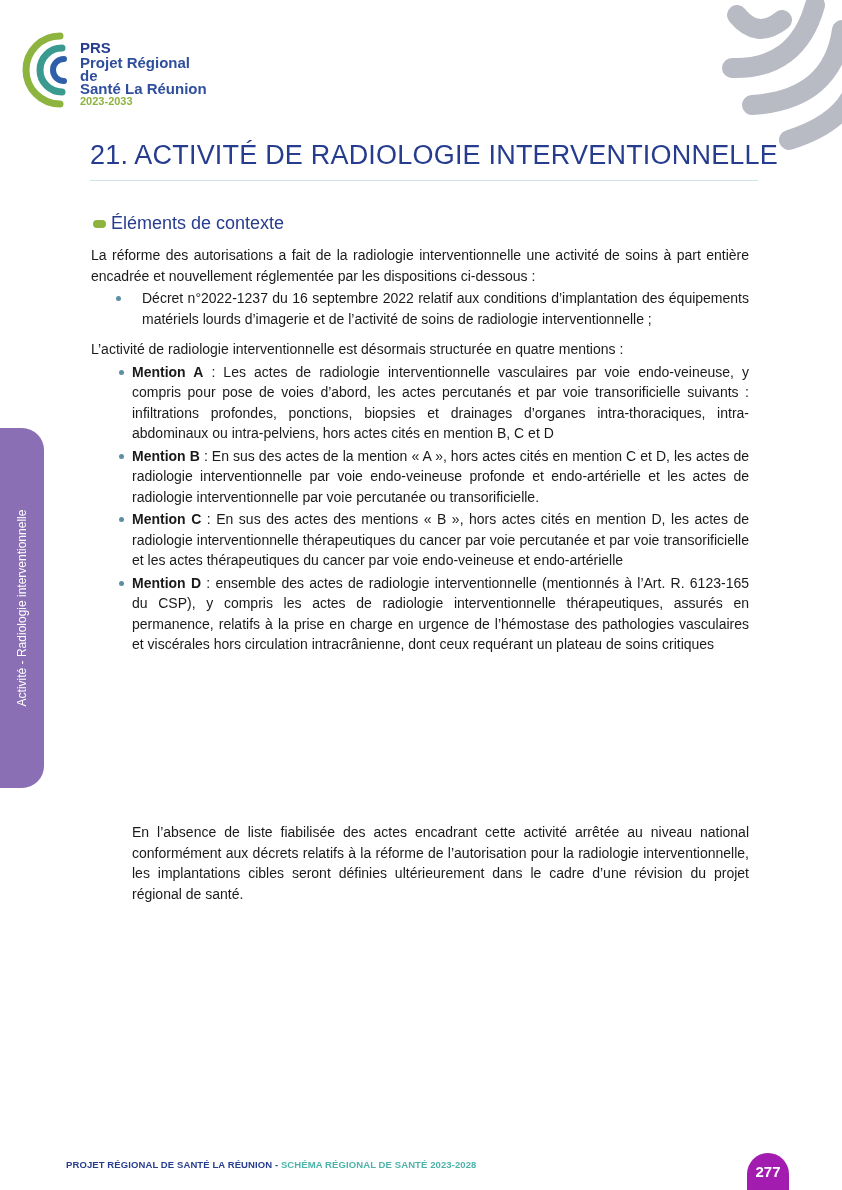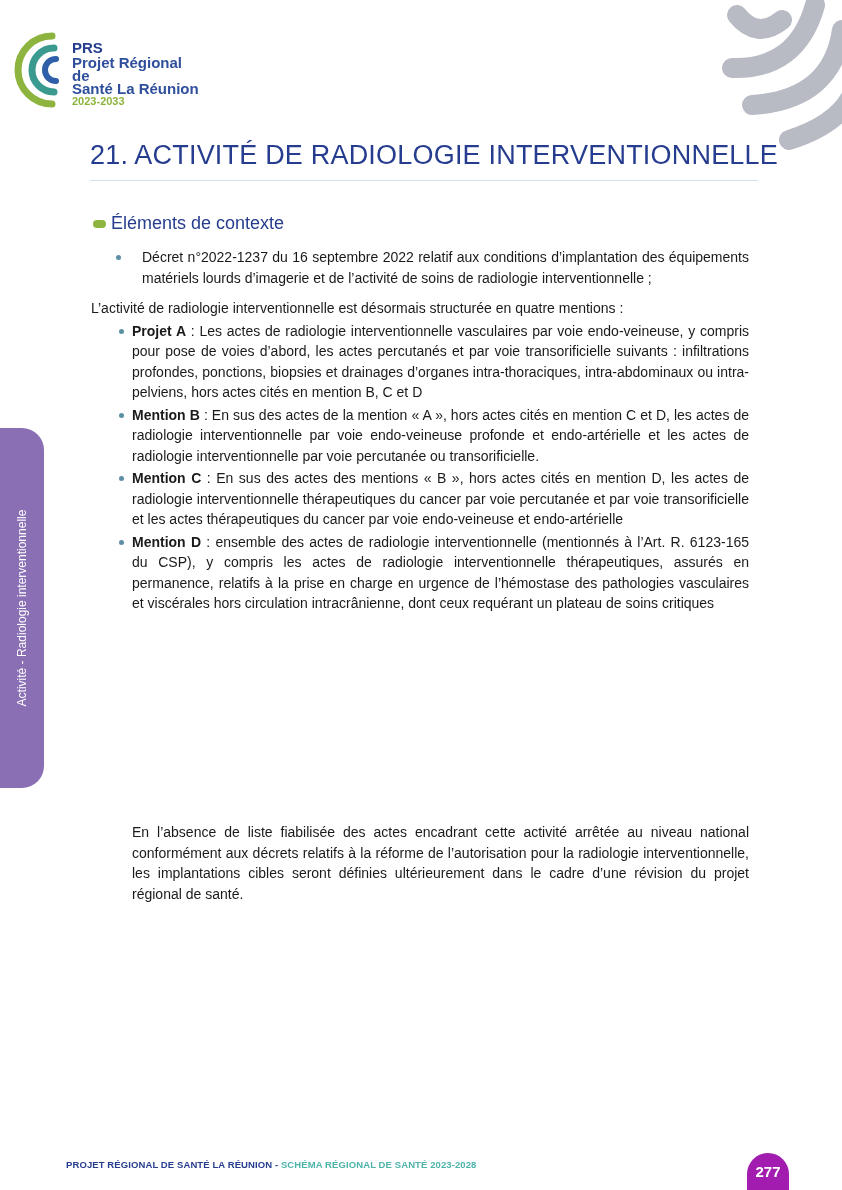--- a/index.html
+++ b/index.html
@@ -1,18 +1,18 @@
 <!DOCTYPE html>
 <html><head>
 <meta charset="utf-8">
 <style>
   html, body { margin:0; padding:0; }
   body { width:842px; height:1190px; position:relative; background:#ffffff; overflow:hidden;
          font-family:"Liberation Sans", sans-serif; color:#1a1a1a; }
-  .logo { position:absolute; left:12px; top:30px; width:190px; height:80px; }
+  .logo { position:absolute; left:20px; top:30px; width:190px; height:80px; }
   .logo svg { position:absolute; left:0; top:0; }
   .logo-text { position:absolute; left:60px; top:10px; line-height:13px; }
   .logo-prs { font-weight:bold; font-size:15px; color:#263d8f; line-height:16px; }
   .logo-line { font-weight:bold; font-size:15px; color:#2f4f9c; }
   .logo-years { font-weight:bold; font-size:11px; color:#8db43e; }
   .deco { position:absolute; right:0; top:0; width:145px; height:160px; }
   .title { position:absolute; left:90px; top:140px; font-size:27px; color:#263d8f; letter-spacing:0.2px; white-space:nowrap; }
   .title-rule { position:absolute; left:90px; top:180px; width:668px; height:1px; background:#cfe3ea; }
   .section { position:absolute; left:93px; top:213px; font-size:18px; font-weight:normal; color:#263d8f; display:flex; align-items:center; }
   .pill { width:13px; height:8px; border-radius:4px; background:#8db43e; margin-right:5px; }
@@ -58,26 +58,27 @@
 
 <div class="title">21. ACTIVITÉ DE RADIOLOGIE INTERVENTIONNELLE</div>
 <div class="title-rule"></div>
 
 <div class="section">
   <span class="pill"></span>
   <span>Éléments de contexte</span>
 </div>
 
 <div class="content">
+  <p>La réforme des autorisations a fait de la radiologie interventionnelle une activité de soins à part entière encadrée et nouvellement réglementée par les dispositions ci-dessous :</p>
   <ul class="decrees">
     <li>Décret n°2022-1237 du 16 septembre 2022 relatif aux conditions d’implantation des équipements matériels lourds d’imagerie et de l’activité de soins de radiologie interventionnelle ;</li>
   </ul>
   <p>L’activité de radiologie interventionnelle est désormais structurée en quatre mentions :</p>
   <ul class="mentions">
-    <li><b>Projet A</b><span> : Les actes de radiologie interventionnelle vasculaires par voie endo-veineuse, y compris pour pose de voies d’abord, les actes percutanés et par voie transorificielle suivants : infiltrations profondes, ponctions, biopsies et drainages d’organes intra-thoraciques, intra-abdominaux ou intra-pelviens, hors actes cités en mention B, C et D</span></li>
+    <li><b>Mention A</b><span> : Les actes de radiologie interventionnelle vasculaires par voie endo-veineuse, y compris pour pose de voies d’abord, les actes percutanés et par voie transorificielle suivants : infiltrations profondes, ponctions, biopsies et drainages d’organes intra-thoraciques, intra-abdominaux ou intra-pelviens, hors actes cités en mention B, C et D</span></li>
     <li><b>Mention B</b><span> : En sus des actes de la mention « A », hors actes cités en mention C et D, les actes de radiologie interventionnelle par voie endo-veineuse profonde et endo-artérielle et les actes de radiologie interventionnelle par voie percutanée ou transorificielle.</span></li>
     <li><b>Mention C</b><span> : En sus des actes des mentions « B », hors actes cités en mention D, les actes de radiologie interventionnelle thérapeutiques du cancer par voie percutanée et par voie transorificielle et les actes thérapeutiques du cancer par voie endo-veineuse et endo-artérielle</span></li>
     <li><b>Mention D</b><span> : ensemble des actes de radiologie interventionnelle (mentionnés à l’Art. R. 6123-165 du CSP), y compris les actes de radiologie interventionnelle thérapeutiques, assurés en permanence, relatifs à la prise en charge en urgence de l’hémostase des pathologies vasculaires et viscérales hors circulation intracrânienne, dont ceux requérant un plateau de soins critiques</span></li>
   </ul>
 </div>
 
 <p class="closing">En l’absence de liste fiabilisée des actes encadrant cette activité arrêtée au niveau national conformément aux décrets relatifs à la réforme de l’autorisation pour la radiologie interventionnelle, les implantations cibles seront définies ultérieurement dans le cadre d’une révision du projet régional de santé.</p>
 
 <div class="sidetab">
   <span>Activité -  Radiologie interventionnelle</span>

